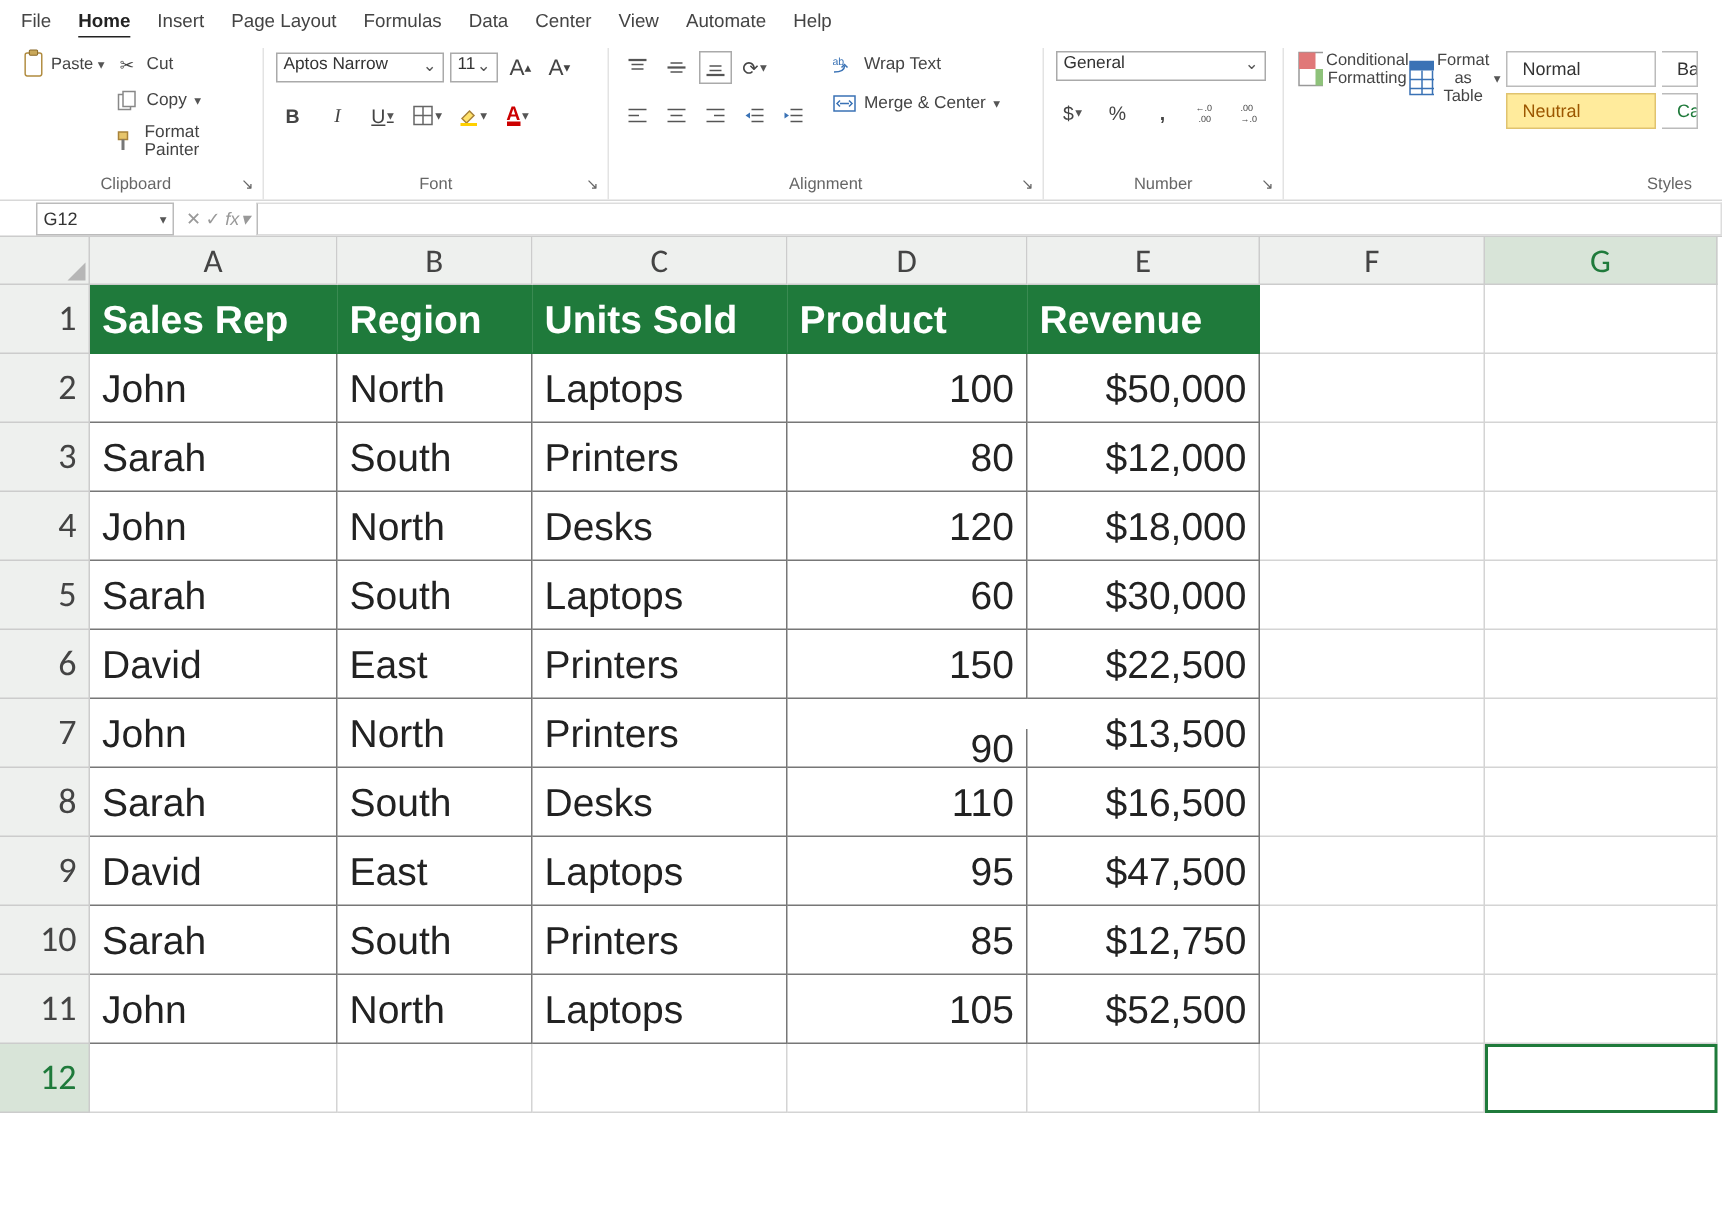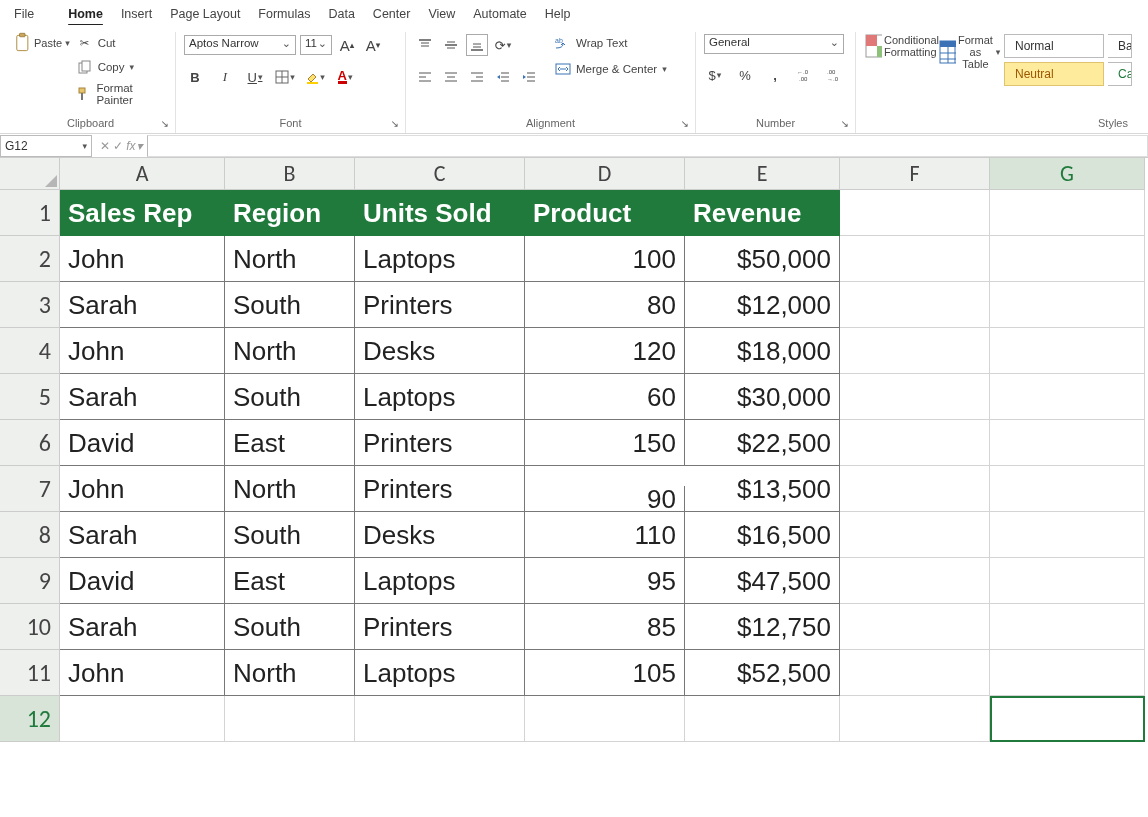--- a/index.html
+++ b/index.html
@@ -21,21 +21,20 @@
     font-size: 12.5px;
     color: #444;
     height: 28px;
   }
   .menu-bar .tab { cursor: default; }
   .menu-bar .tab.active {
     font-weight: 600;
     text-decoration: underline;
     text-underline-offset: 6px;
     color: #222;
-    margin-left: 16px;
   }
   
   .ribbon {
     display: flex;
     align-items: stretch;
     padding: 4px 6px 0 6px;
     height: 106px;
     border-bottom: 1px solid #d8d8d8;
   }
   .ribbon-group {
@@ -99,21 +98,21 @@
   .style-neutral { background: #ffeb9c; color: #9c5700; border-color: #e0c36f; }
 
   
   .fbar {
     display: flex; align-items: center;
     height: 24px; border-bottom: 1px solid #ccc;
     background: #fff;
   }
   .name-box {
     width: 92px; height: 22px; border: 1px solid #bbb;
-    margin: 0 4px 0 0;
+    margin: 0 4px 0 24px;
     display: flex; align-items: center; justify-content: space-between;
     padding: 0 4px; font-size: 12px;
   }
   .fx-btns { display: flex; align-items: center; gap: 3px; padding: 0 4px; }
   .fx-btns span { color: #999; font-size: 12px; }
   .fx-input { flex: 1; height: 22px; border: 1px solid #ddd; border-left: 1px solid #bbb; }
 
   
   .grid { display: grid; }
   .corner { background: #eef0ee; border: 1px solid #ccc; border-top: none; border-left: none;
@@ -377,21 +376,21 @@
   <div class="ribbon-group" style="flex:1">
     <div class="group-body">
       <div class="big-btn" style="width:68px">
         <span class="ico-box">
           <svg width="26" height="26">
               <rect x="2" y="2" width="22" height="22" fill="#fff" stroke="#999"></rect>
               <rect x="2" y="2" width="11" height="11" fill="#e07878"></rect>
               <rect x="13" y="13" width="11" height="11" fill="#8ec27a"></rect>
             </svg>
         </span>
-        <span style="line-height:12px">Conditional Formatting</span>
+        <span style="text-align:center;line-height:12px">Conditional Formatting</span>
           <span class="drop">▾</span>
       </div>
       <div class="big-btn" style="width:60px">
         <span class="ico-box">
           <svg width="26" height="26">
               <rect x="2" y="2" width="22" height="22" fill="#fff" stroke="#3a72b5"></rect>
               <rect x="2" y="2" width="22" height="6" fill="#3a72b5"></rect>
               <line x1="2" y1="14" x2="24" y2="14" stroke="#3a72b5"></line>
               <line x1="2" y1="20" x2="24" y2="20" stroke="#3a72b5"></line>
               <line x1="10" y1="8" x2="10" y2="24" stroke="#3a72b5"></line>

